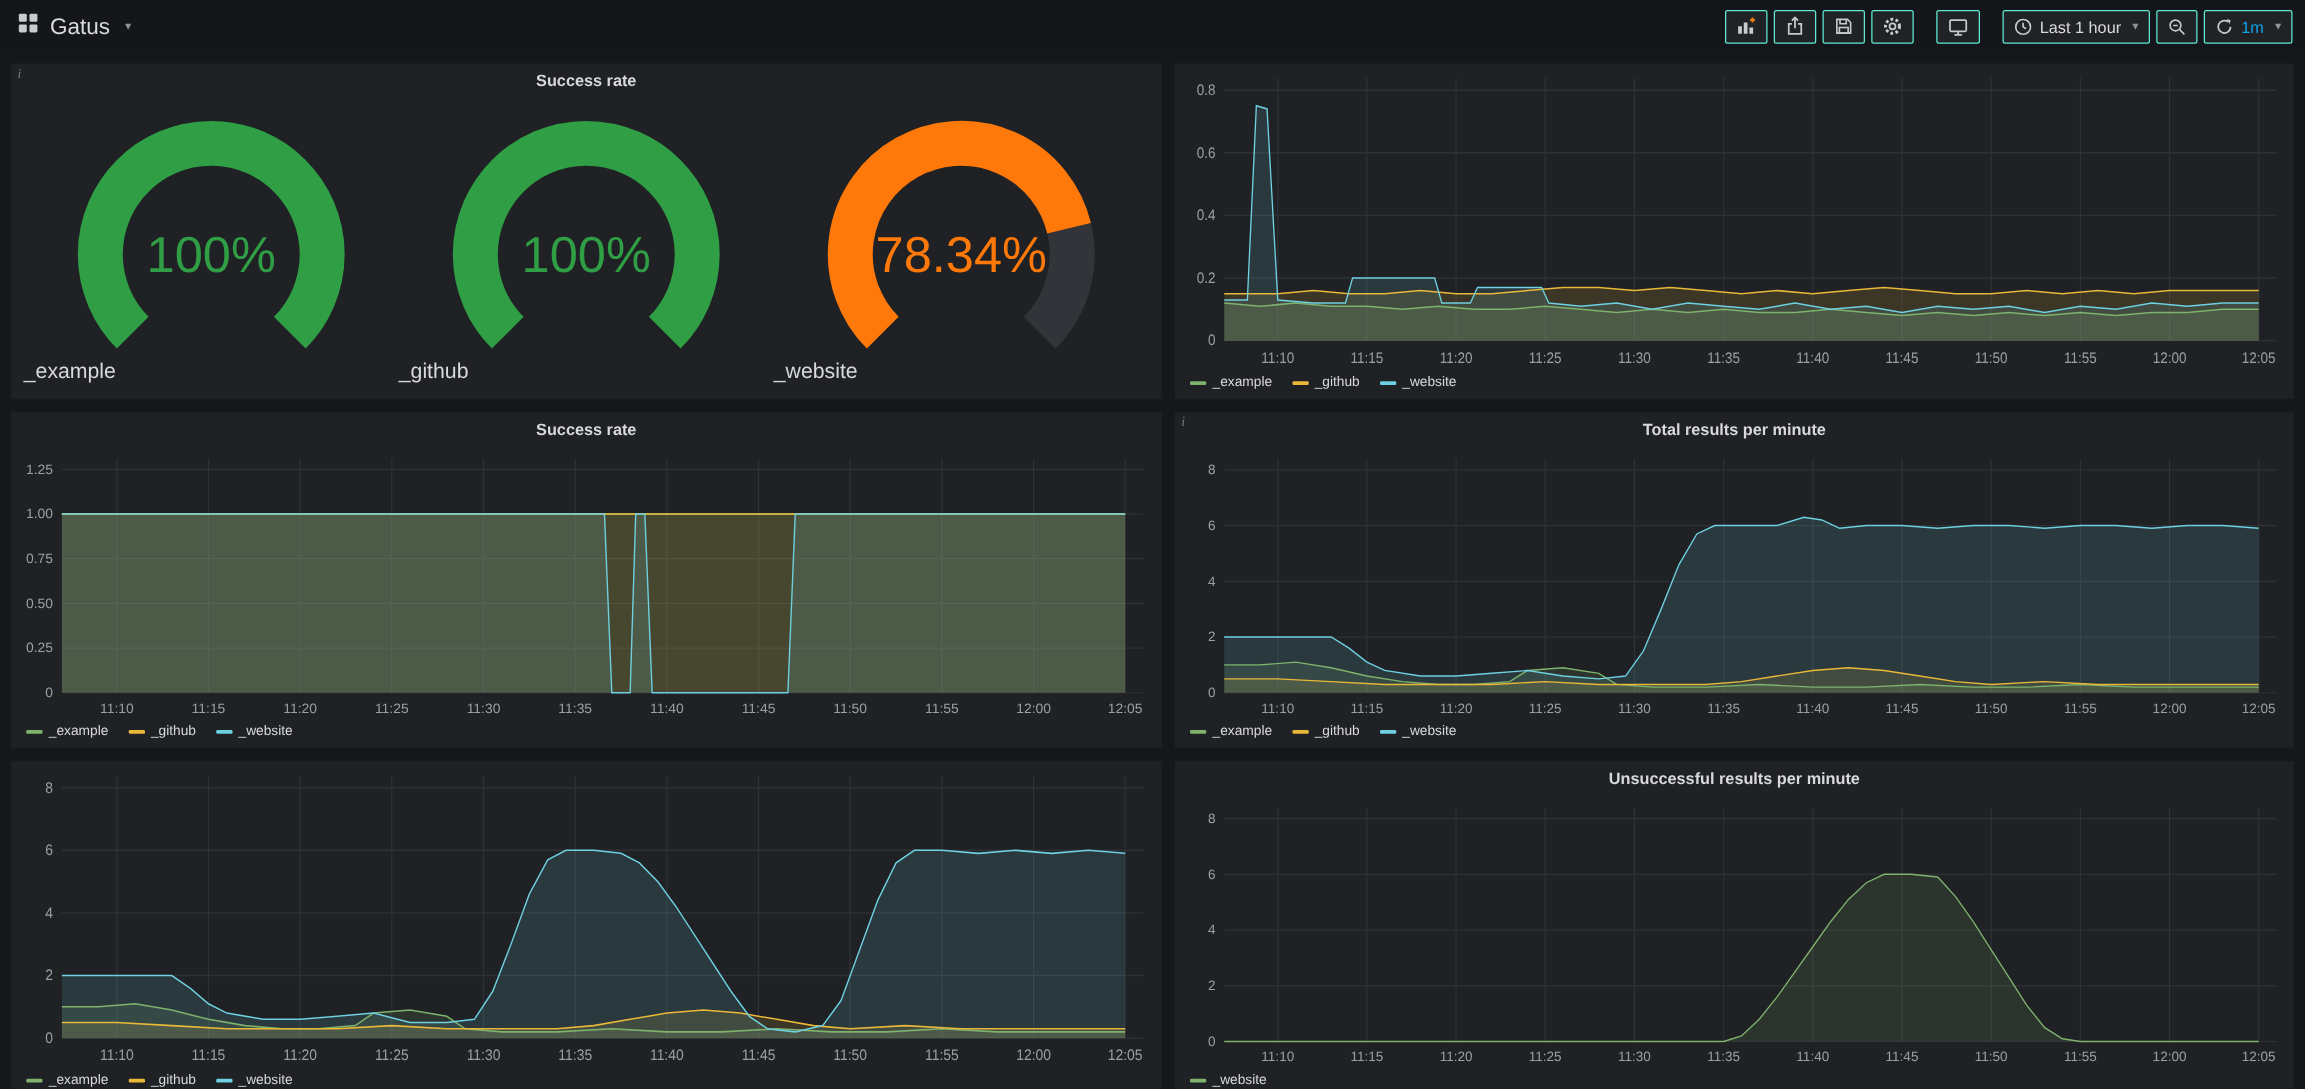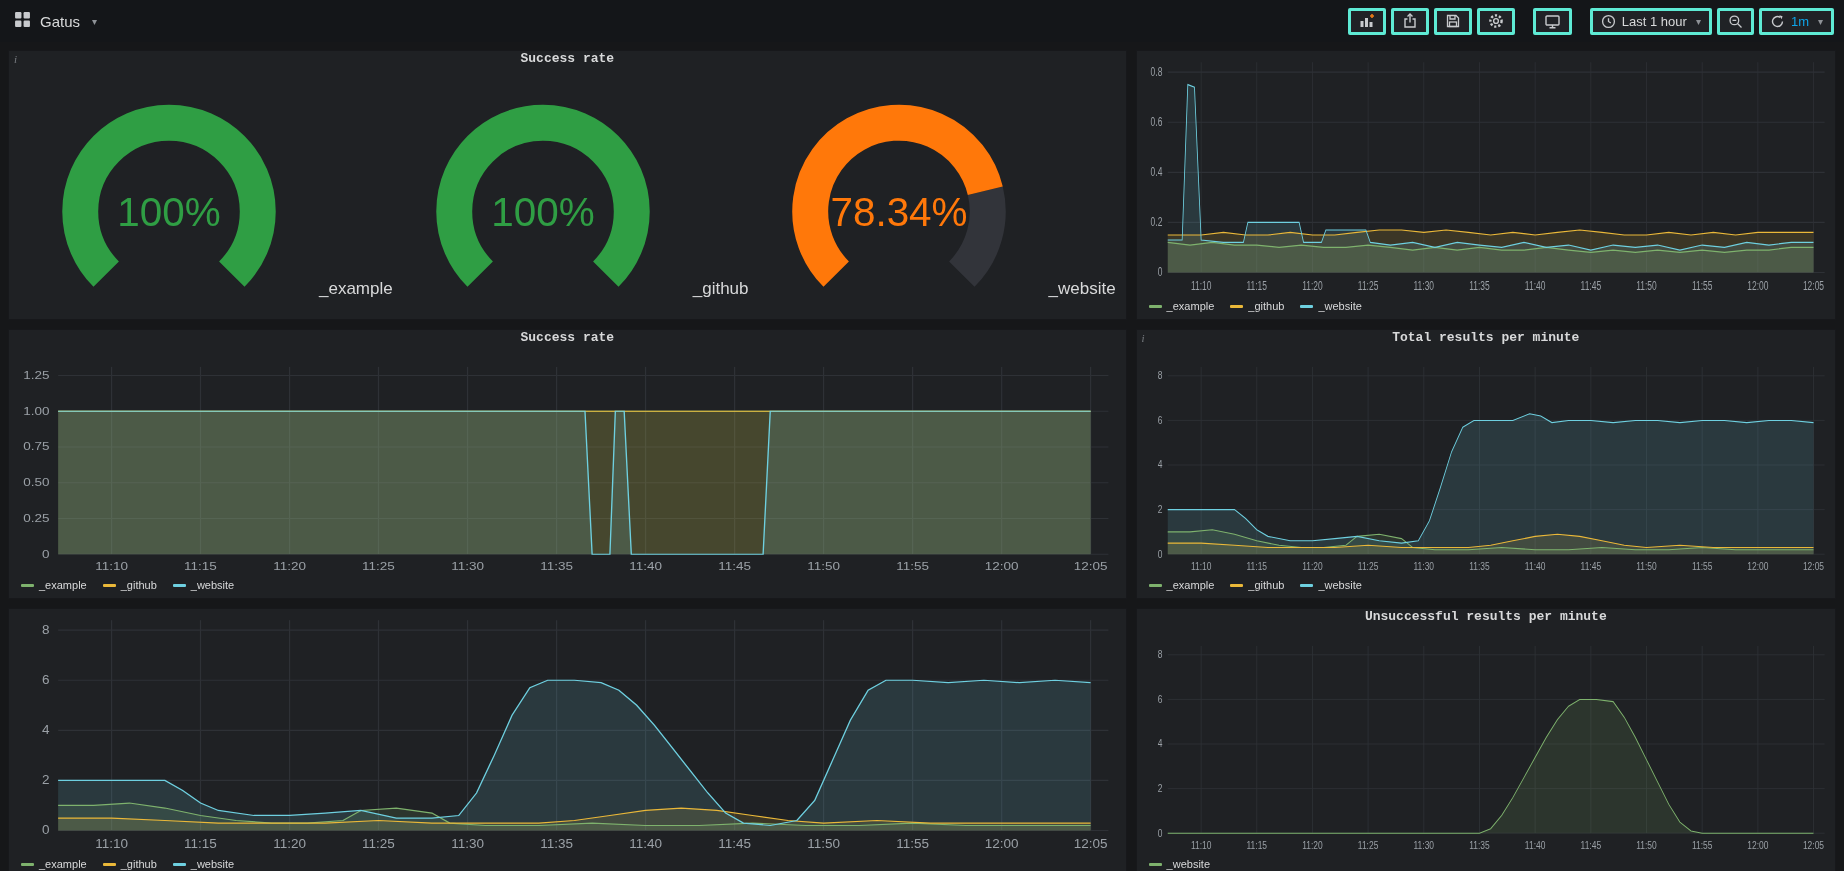--- a/index.html
+++ b/index.html
@@ -5,49 +5,49 @@
   * { box-sizing: border-box; }
   html,body { margin:0; padding:0; }
   body {
     width:1844px; height:871px; overflow:hidden;
     background:#161719; color:#d8d9da;
     font-family:"Liberation Sans", sans-serif;
   }
   
   .navbar { height:42px; display:flex; align-items:center; justify-content:space-between; padding:0 10px; background:#141619; }
   .nav-left { display:flex; align-items:center; gap:9px; padding-left:4px; }
-  .dash-title { font-size:15px; color:#d8d9da; cursor:pointer; }
+  .dash-title { font-size:18px; color:#d8d9da; cursor:pointer; }
   .caret { color:#8e9297; font-size:10px; margin-left:3px; }
   .nav-right { display:flex; align-items:center; gap:5px; }
   .nav-btn {
     height:27px; display:flex; align-items:center; gap:6px; padding:0 8px;
-    background:#202226; border:3px solid #5eead4; border-radius:2px;
+    background:#202226; border:1px solid #5eead4; border-radius:2px;
     font-size:13px; color:#d8d9da; cursor:pointer;
   }
   .nav-btn svg { display:block; }
   .nav-sep { width:8px; }
   .interval-text { color:#0ea5e9; font-size:13px; }
   
   .dashboard { padding:8px; display:grid; grid-template-columns:1fr 1fr; grid-auto-rows:270px; gap:9px; }
   .panel { position:relative; background:#1f2124; border:1px solid #17181b; display:flex; flex-direction:column; }
-  .panel-header { height:27px; flex:none; display:flex; align-items:flex-start; justify-content:center;font-family:Liberation Mono, monospace; }
+  .panel-header { height:27px; flex:none; display:flex; align-items:center; justify-content:center; }
   .panel-title { font-size:13px; font-weight:700; color:#d8d9da; cursor:pointer; }
   .info-corner {
     position:absolute; top:2px; left:5px; z-index:2;
     font-family:"Liberation Serif", serif; font-style:italic;
     font-size:11px; color:#797d82; cursor:pointer;
   }
   .panel-body { flex:1; min-height:0; position:relative; }
   svg.chart { width:100%; height:100%; display:block; cursor:crosshair; }
   .legend { height:22px; flex:none; display:flex; align-items:center; gap:16px; padding:0 0 4px 12px; font-size:11px; color:#d8d9da; }
   .legend-item { display:flex; align-items:center; gap:5px; cursor:pointer; }
   .swatch { width:13px; height:3px; border-radius:1px; display:inline-block; }
   
   .gauge-row { flex:1; display:flex; align-items:center; justify-content:space-around; padding:0 10px; }
-  .gauge { display:flex; flex-direction:row; align-items:flex-end; }
+  .gauge { display:flex; flex-direction:column; align-items:flex-start; }
   .gauge svg { width:300px; height:200px; display:block; }
   .gauge-label { font-size:17px; color:#d8d9da; margin-top:-4px; }
   .gauge-value { font-size:36px; font-weight:500; text-anchor:middle; font-family:"Liberation Sans", sans-serif; }
   
   text.tick { fill:#9aa0a6; font-size:11px; font-family:"Liberation Sans", sans-serif; }
   text.ty { text-anchor:end; }
   text.tx { text-anchor:middle; }
   line.grid { stroke:#2e3136; stroke-width:1; }
 </style>
 </head>

